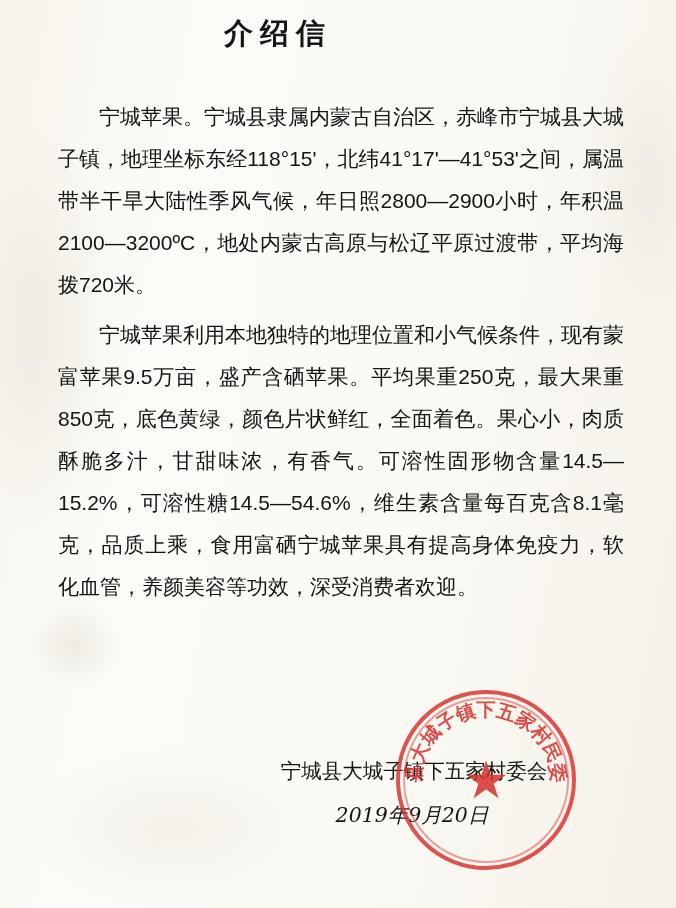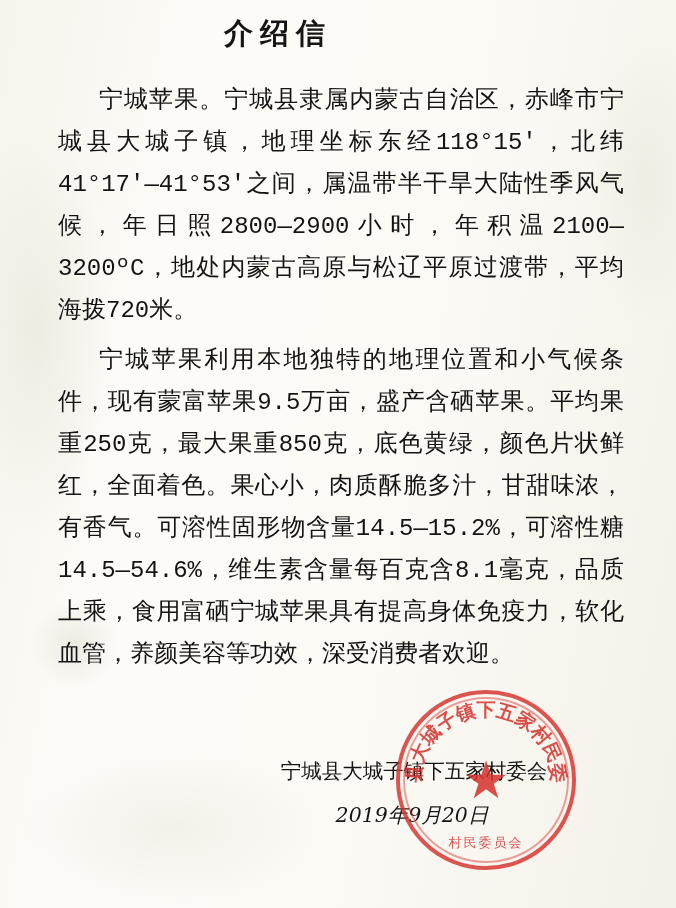--- a/index.html
+++ b/index.html
@@ -42,29 +42,29 @@
     text-align: center;
     font-size: 29px;
     font-weight: bold;
     letter-spacing: 7px;
     color: #151515;
     font-family: Liberation Mono, monospace;
   }
 
   .body-text {
     position: absolute;
-    top: 80px;
+    top: 96px;
     left: 58px;
     width: 566px;
     color: #141414;
-    font-size: 24px;
+    font-size: 21px;
     line-height: 42px;
     text-align: justify;
     text-justify: inter-ideograph;
-    font-family: Liberation Mono, monospace;
+    font-family: Liberation Sans, sans-serif;
   }
   .para {
     margin: 0 0 8px 0;
     text-indent: 41px;
   }
 
   .signature-block {
     position: absolute;
     right: 52px;
     bottom: 71px;
@@ -160,16 +160,15 @@
     <div class="seal-ring inner"></div>
     <svg class="seal-text-svg" viewBox="0 0 180 180">
       <defs>
         <path id="sealArc" d="M 24,92 A 66,66 0 0 1 156,92"></path>
       </defs>
       <text>
         <textPath href="#sealArc" startOffset="50%" text-anchor="middle" id="sealArcText">宁城县大城子镇下五家村民委员会</textPath>
       </text>
     </svg>
     <div class="seal-star">★</div>
-    <div class="seal-bottom">村民委员会</div>
   </div>
 
 </div>
 
 </body></html>

